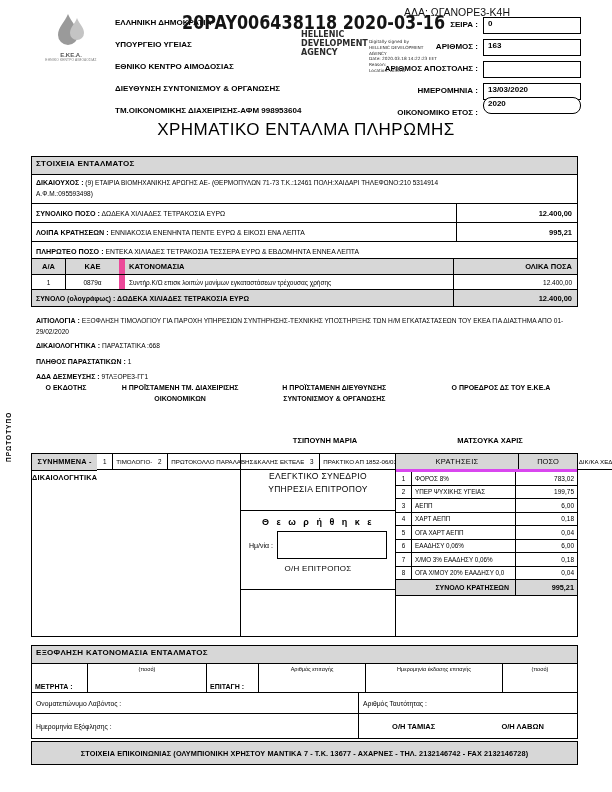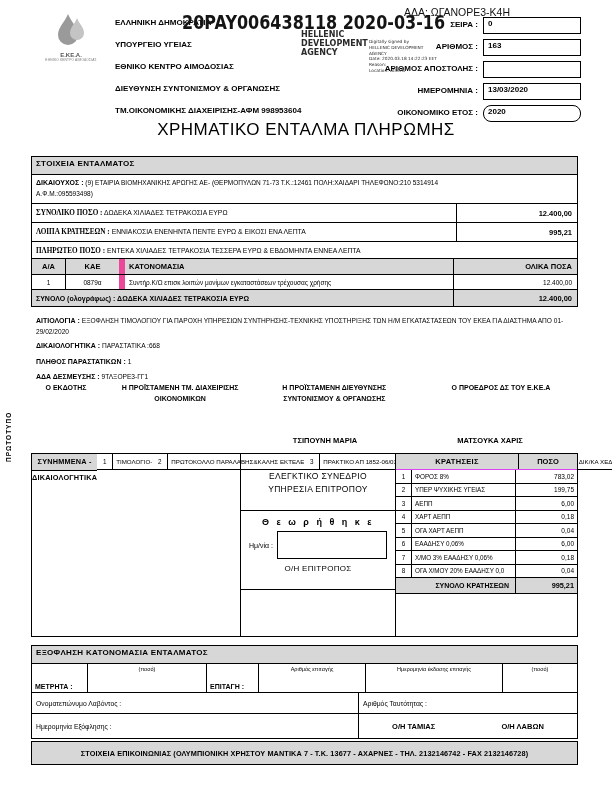--- a/index.html
+++ b/index.html
@@ -28,21 +28,21 @@
     letter-spacing:.5px;}
   
   .gbox{position:absolute;left:31px;width:545px;border:1.5px solid #000;background:#fff;}
   .sechead{height:15px;background:#d7d7d7;border-bottom:1px solid #000;font-size:8px;
     font-weight:bold;padding:2px 4px 0 4px;letter-spacing:.3px;}
   
   .benef{padding:3px 4px;font-size:6.5px;border-bottom:1px solid #000;line-height:1.55;min-height:22px;}
   .arow{display:flex;height:18px;align-items:center;border-bottom:1px solid #000;}
   .arow:last-child{border-bottom:none;}
   .arow .lab{flex:1;padding:0 4px;font-size:6.8px;white-space:nowrap;overflow:hidden;}
-  .arow .lab .b{font-size:7.2px;font-family:Liberation Serif, serif;}
+  .arow .lab .b{font-size:7.2px;}
   .arow .amt{width:115px;align-self:stretch;border-left:1px solid #000;display:flex;
     align-items:center;justify-content:flex-end;padding-right:5px;font-weight:bold;font-size:7.5px;}
   
   .khead,.krow,.ktotal{display:flex;align-items:center;}
   .khead{height:15px;background:#d7d7d7;border-bottom:1px solid #000;font-size:7.5px;font-weight:bold;}
   .khead .c-aa,.krow .c-aa{width:33px;text-align:center;align-self:stretch;border-right:1px solid #000;
     display:flex;align-items:center;justify-content:center;}
   .khead .c-kae,.krow .c-kae{width:53px;text-align:right;align-self:stretch;border-right:6px solid #ec4899;
     display:flex;align-items:center;justify-content:center;}
   .khead .c-name,.krow .c-name{flex:1;padding-left:4px;}
@@ -74,22 +74,22 @@
     justify-content:center;font-size:6.3px;}
   .c1-txt{flex:1;padding-left:3px;font-size:6.2px;white-space:nowrap;overflow:hidden;}
   .c2-top{height:56px;border-bottom:1.2px solid #000;display:flex;flex-direction:column;
     align-items:center;justify-content:center;font-size:8.5px;gap:3px;letter-spacing:.3px;}
   .c2-mid{height:78px;border-bottom:1.2px solid #000;}
   .approved{text-align:center;font-weight:bold;font-size:9px;letter-spacing:2.5px;margin-top:6px;}
   .daterow{display:flex;align-items:center;gap:4px;margin:4px 8px 0 8px;}
   .daterow .dl{font-size:7px;white-space:nowrap;}
   .datebox{flex:1;height:26px;border:1.2px solid #000;background:#fff;}
   .epitropos{text-align:center;font-size:8px;margin-top:5px;letter-spacing:.3px;}
-  .c3-head{height:15px;background:#d7d7d7;border-bottom:1px solid #d946ef;display:flex;align-items:stretch;
-    font-size:7.5px;font-weight:bold;}
+  .c3-head{height:15px;background:#d7d7d7;border-bottom:3px solid #d946ef;display:flex;align-items:stretch;
+    font-size:7.5px;font-weight:normal;}
   .c3-head .hn{flex:1;display:flex;align-items:center;justify-content:center;letter-spacing:.3px;}
   .c3-head .ha{width:58px;border-left:1px solid #000;display:flex;align-items:center;justify-content:center;}
   .c3-row{height:12.5px;border-bottom:1px solid #000;display:flex;align-items:stretch;font-size:6.3px;}
   .c3-row .rn{width:15px;border-right:1px solid #000;display:flex;align-items:center;justify-content:center;}
   .c3-row .rt{flex:1;display:flex;align-items:center;padding-left:3px;white-space:nowrap;overflow:hidden;}
   .c3-row .ra{width:58px;border-left:1px solid #000;display:flex;align-items:center;
     justify-content:flex-end;padding-right:3px;font-size:6.5px;}
   .c3-total{height:15px;background:#d7d7d7;border-bottom:1px solid #000;display:flex;align-items:stretch;
     font-weight:bold;font-size:7px;}
   .c3-total .tl{flex:1;display:flex;align-items:center;justify-content:flex-end;padding-right:6px;}
@@ -147,21 +147,21 @@
 
   <div class="fldlabel" style="top:20px;">ΣΕΙΡΑ :</div>
   <div class="fldbox" style="top:17px;">0</div>
   <div class="fldlabel" style="top:42px;">ΑΡΙΘΜΟΣ :</div>
   <div class="fldbox" style="top:39px;">163</div>
   <div class="fldlabel" style="top:64px;">ΑΡΙΘΜΟΣ ΑΠΟΣΤΟΛΗΣ :</div>
   <div class="fldbox" style="top:61px;"></div>
   <div class="fldlabel" style="top:86px;">ΗΜΕΡΟΜΗΝΙΑ :</div>
   <div class="fldbox" style="top:83px;">13/03/2020</div>
   <div class="fldlabel" style="top:108px;">ΟΙΚΟΝΟΜΙΚΟ ΕΤΟΣ :</div>
-  <div class="fldbox" style="top:105px;border-radius:8px;">2020</div>
+  <div class="fldbox" style="top:97px;border-radius:8px;">2020</div>
 
   <div class="title">ΧΡΗΜΑΤΙΚΟ ΕΝΤΑΛΜΑ ΠΛΗΡΩΜΗΣ</div>
 
   <div class="gbox" style="top:156px;">
     <div class="sechead">ΣΤΟΙΧΕΙΑ ΕΝΤΑΛΜΑΤΟΣ</div>
     <div class="benef">
       <span class="b" style="font-size:7px;">ΔΙΚΑΙΟΥΧΟΣ :</span>
       <span>(9) ΕΤΑΙΡΙΑ ΒΙΟΜΗΧΑΝΙΚΗΣ ΑΡΩΓΗΣ ΑΕ- (ΘΕΡΜΟΠΥΛΩΝ 71-73 Τ.Κ.:12461 ΠΟΛΗ:ΧΑΙΔΑΡΙ ΤΗΛΕΦΩΝΟ:210 5314914</span><br>
       <span>Α.Φ.Μ.:095593498)</span>
     </div>

